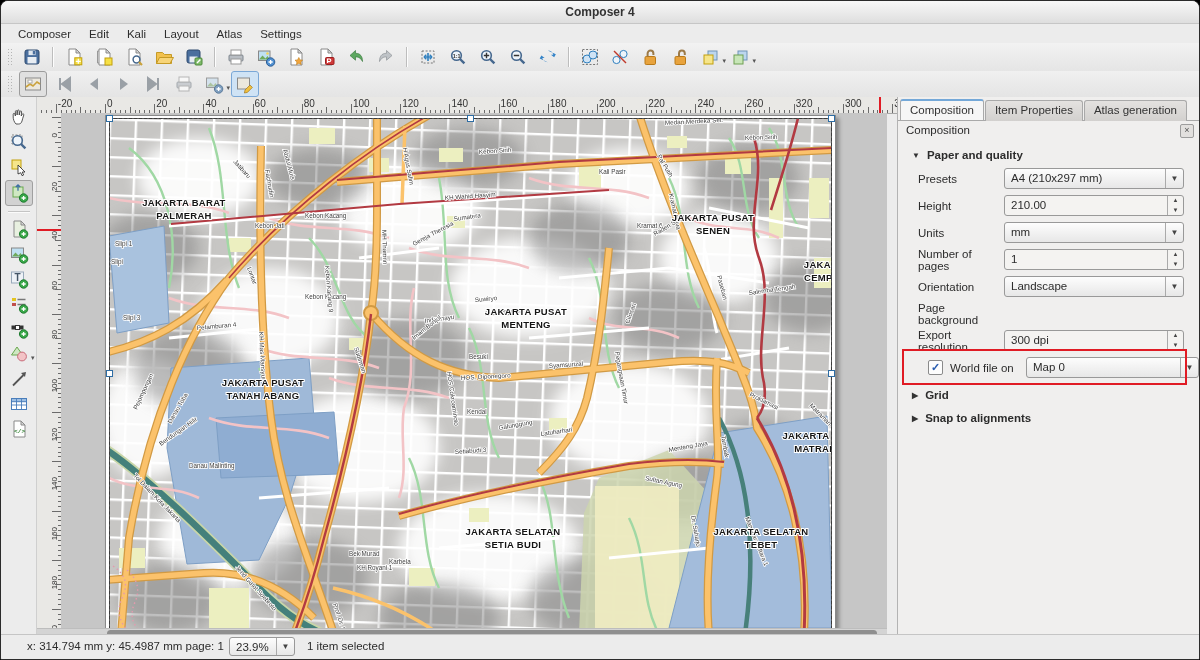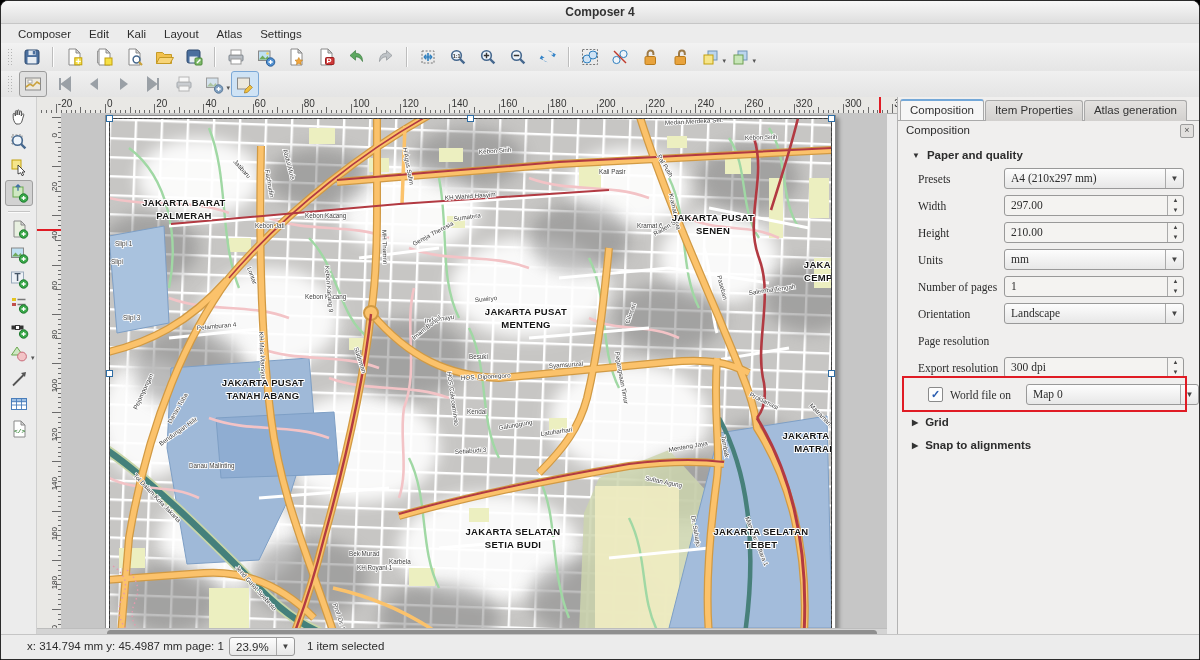--- a/index.html
+++ b/index.html
@@ -67,21 +67,21 @@
   .tab{font-size:11.5px;color:#333;padding:3px 9px 2px;background:linear-gradient(#e4e2e0,#d2d0ce);
     border:1px solid #a9a9a9;border-bottom:none;border-radius:3px 3px 0 0;margin-right:1px;position:relative;top:1px;}
   .tab.active{background:#f6f6f6;border-top:2px solid #74a8d8;top:0;padding-top:3px;z-index:2;}
   #panel-header{position:absolute;left:0;top:23px;right:0;height:20px;font-size:11.5px;color:#2c2c2c;
     padding:4px 0 0 8px;box-sizing:border-box;}
   #panel-close{position:absolute;right:5px;top:27px;width:12px;height:12px;background:#e2e0de;border:1px solid #9d9d9d;
     border-radius:2px;font-size:9px;line-height:10px;text-align:center;color:#555;}
   #panel-body{position:absolute;left:0;top:46px;right:0;bottom:0;font-size:11.5px;color:#2c2c2c;}
   .sect-head{display:flex;align-items:center;font-weight:bold;padding:6px 0 4px 14px;}
   .sect-head .arrow{font-size:8px;margin-right:7px;color:#333;}
-  .prow{display:flex;align-items:center;height:27px;padding-left:20px;position:relative;font-family:Liberation Serif, serif;}
+  .prow{display:flex;align-items:center;height:27px;padding-left:20px;position:relative;}
   .prow .plabel{width:86px;flex:none;}
   .pcontrol{width:180px;height:21px;box-sizing:border-box;position:relative;font-size:11.5px;}
   .combo{background:linear-gradient(#fdfdfd,#e7e7e7);border:1px solid #999;border-radius:3px;
     line-height:19px;padding-left:6px;}
   .combo .cbarrow{position:absolute;right:0;top:0;bottom:0;width:17px;border-left:1px solid #aaa;
     display:flex;align-items:center;justify-content:center;font-size:8px;color:#444;}
   .spin{background:#f4f3f1;border:1px solid #999;border-radius:3px;line-height:19px;padding-left:6px;}
   .spin .sbtns{position:absolute;right:0;top:0;bottom:0;width:15px;border-left:1px solid #aaa;
     display:flex;flex-direction:column;}
   .spin .sbtns div{flex:1;font-size:6px;line-height:9px;text-align:center;color:#444;}
@@ -1032,27 +1032,20 @@
       <div id="panel-body">
           <div class="sect-head">
             <span class="arrow">▼</span>
             <span>Paper and quality</span>
           </div>
           <div class="prow">
             <span class="plabel">Presets</span>
             <div class="pcontrol combo"><span>A4 (210x297 mm)</span><span class="cbarrow">▼</span></div>
           </div>
           <div class="prow">
-            <span class="plabel">Width</span>
-            <div class="pcontrol spin"><span>297.00</span><span class="sbtns">
-                <div>▲</div>
-                <div>▼</div>
-              </span></div>
-          </div>
-          <div class="prow">
             <span class="plabel">Height</span>
             <div class="pcontrol spin"><span>210.00</span><span class="sbtns">
                 <div>▲</div>
                 <div>▼</div>
               </span></div>
           </div>
           <div class="prow">
             <span class="plabel">Units</span>
             <div class="pcontrol combo"><span>mm</span><span class="cbarrow">▼</span></div>
           </div>
@@ -1061,21 +1054,21 @@
             <div class="pcontrol spin"><span>1</span><span class="sbtns">
                 <div>▲</div>
                 <div>▼</div>
               </span></div>
           </div>
           <div class="prow">
             <span class="plabel">Orientation</span>
             <div class="pcontrol combo"><span>Landscape</span><span class="cbarrow">▼</span></div>
           </div>
           <div class="prow">
-            <span class="plabel">Page resolution</span>
+            <span class="plabel">Page background</span>
           </div>
           <div class="prow">
             <span class="plabel">Export resolution</span>
             <div class="pcontrol spin"><span>300 dpi</span><span class="sbtns">
                 <div>▲</div>
                 <div>▼</div>
               </span></div>
           </div>
           <div class="prow worldrow highlighted">
             <span class="chk" style="margin-left: 10px;">✓</span>

